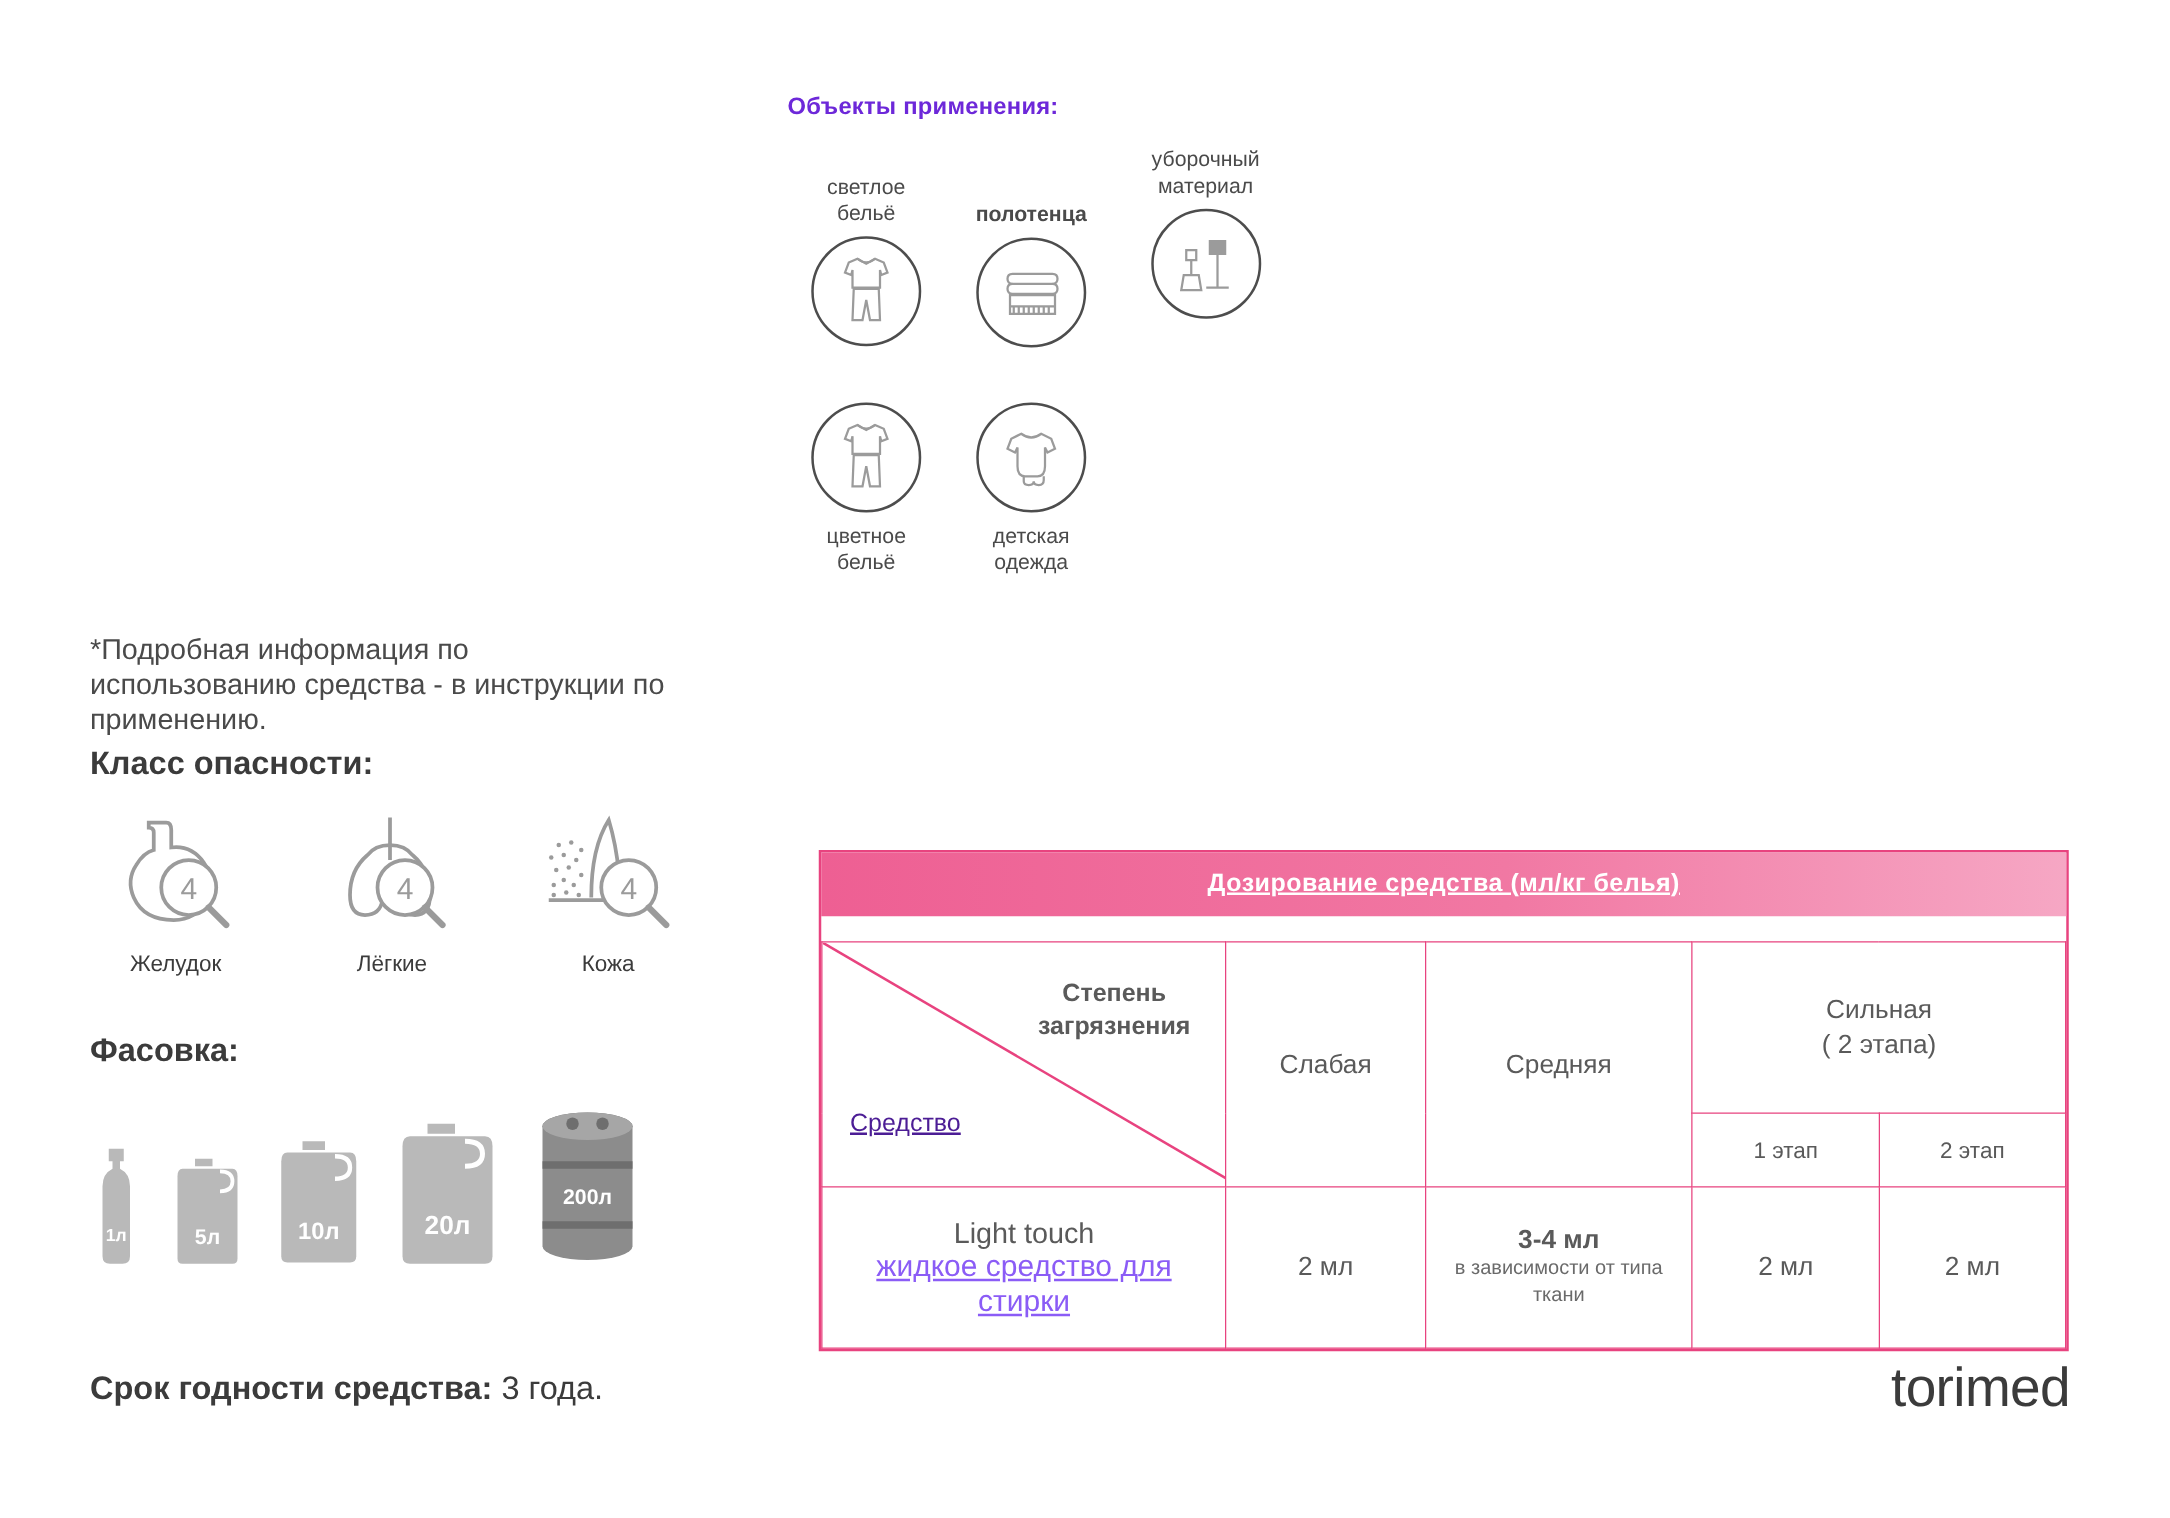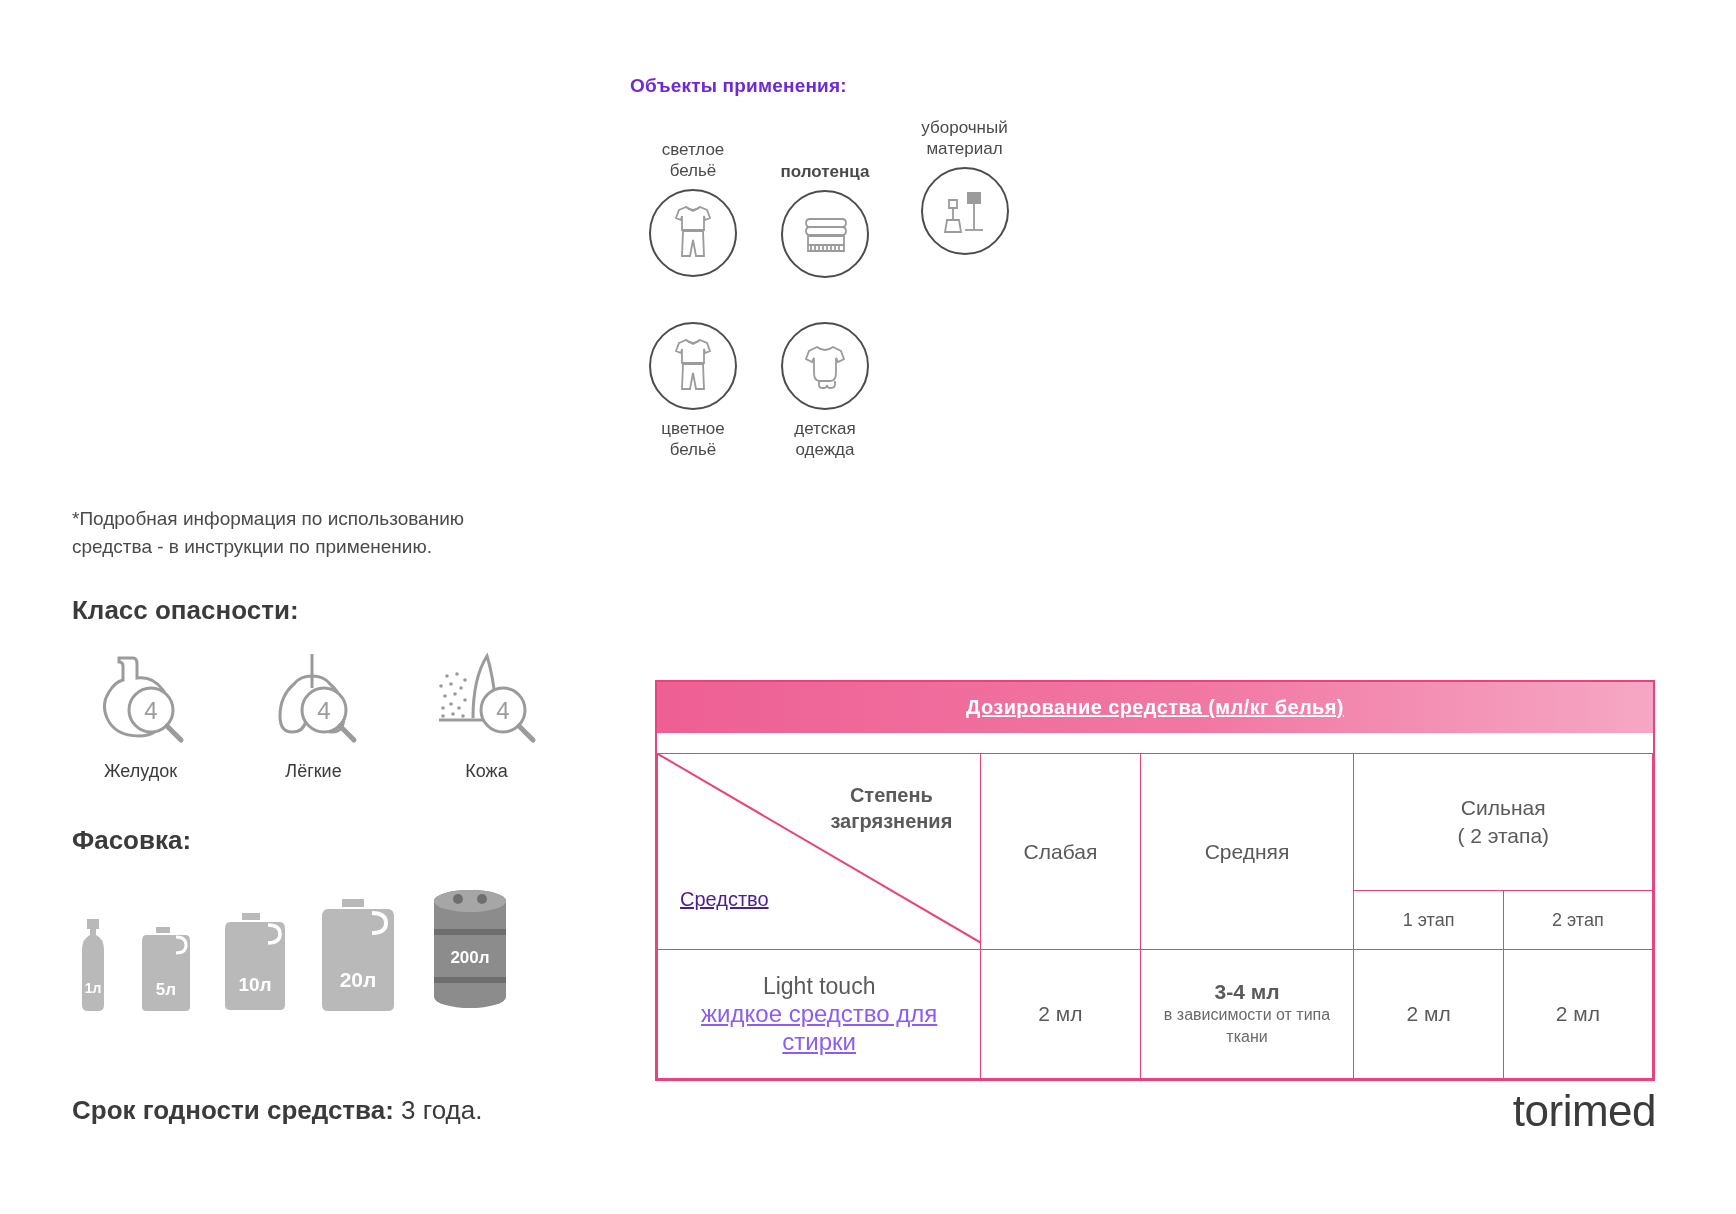--- a/index.html
+++ b/index.html
@@ -58,21 +58,21 @@
     justify-content: center;
     margin: 8px 0;
     box-sizing: border-box;
   }
 
   
   #note {
     left: 72px;
     top: 505px;
     width: 470px;
-    font-size: 19px;
+    font-size: 23px;
     line-height: 28px;
     color: #4a4a4a;
   }
 
   
   #hazard-title {
     left: 72px;
     top: 595px;
     font-size: 26px;
     font-weight: bold;

